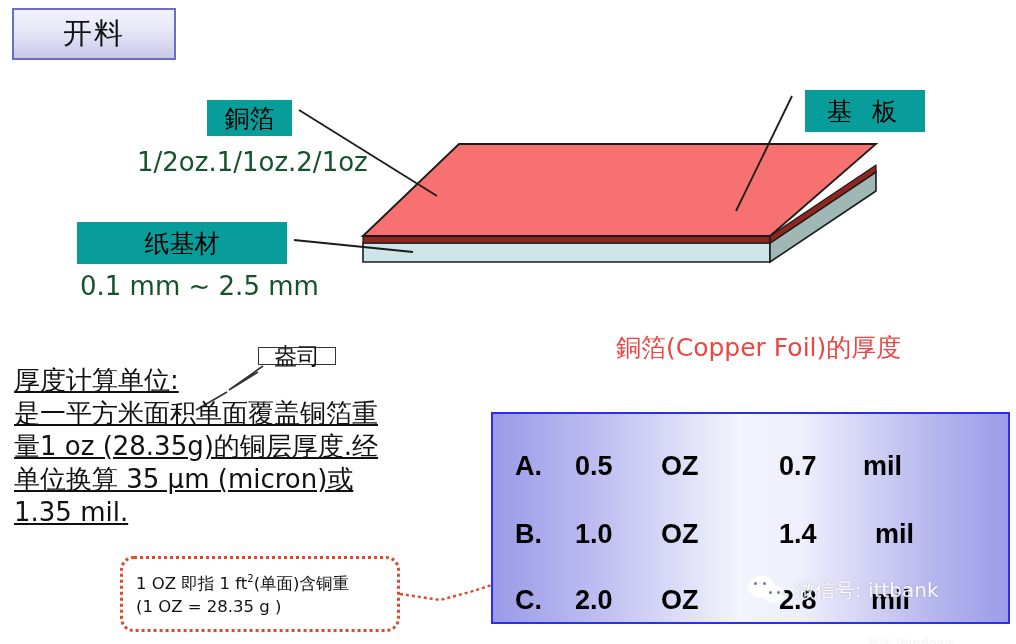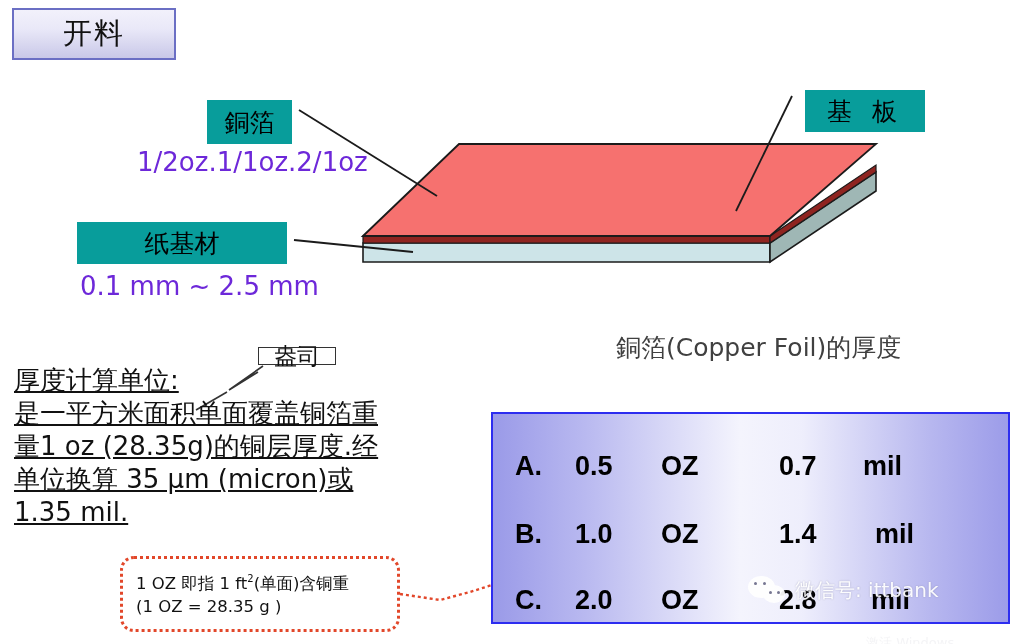--- a/index.html
+++ b/index.html
@@ -26,29 +26,29 @@
     text-align:center;
   }
 
   
   .teal{
     position:absolute;background:#089d9b;color:#000;
     display:flex;align-items:center;justify-content:center;
     font-size:25px;box-sizing:border-box;
     font-family:"DejaVu Sans","Liberation Sans",sans-serif;
   }
-  #label-copper-foil{left:207px;top:100px;width:85px;height:44px;}
+  #label-copper-foil{left:207px;top:100px;width:85px;height:36px;}
   #label-paper-base{left:77px;top:222px;width:210px;height:42px;}
   #label-substrate{left:805px;top:90px;width:120px;height:42px;letter-spacing:6px;}
   #tick-copper{left:296px;top:99px;height:42px;}
   #tick-paper{left:291px;top:221px;height:44px;}
   #tick-substrate{left:796px;top:88px;height:47px;}
 
   .plain{
-    position:absolute;color:#6d28d9;font-size:26px;white-space:nowrap;
+    position:absolute;color:#14532d;font-size:26px;white-space:nowrap;
     font-family:"DejaVu Sans","Liberation Sans",sans-serif;
   }
   #text-oz-range{left:137px;top:147px;}
   #text-mm-range{left:80px;top:271px;}
 
   
   #art{position:absolute;left:0;top:0;width:1016px;height:644px;pointer-events:none;}
 
   
   #calc-block{
@@ -64,21 +64,21 @@
     position:absolute;left:258px;top:347px;width:78px;height:18px;
     border:1.6px solid #333;background:#fff;
     display:flex;align-items:center;justify-content:center;
     font-size:23px;color:#111;box-sizing:border-box;
     font-family:"DejaVu Sans","Liberation Sans",sans-serif;
   }
 
   
   #foil-heading{
     position:absolute;left:616px;top:331px;
-    font-size:25px;color:#404040;white-space:nowrap;
+    font-size:25px;color:#ef4444;white-space:nowrap;
     font-family:"DejaVu Sans","Liberation Sans",sans-serif;
   }
 
   
   #note-oz{
     position:absolute;left:120px;top:556px;width:280px;height:76px;
     border:3px dotted #e2472a;border-radius:14px;background:#ffffff;
     box-sizing:border-box;padding:8px 10px 0 13px;
   }
   #note-oz .l{

